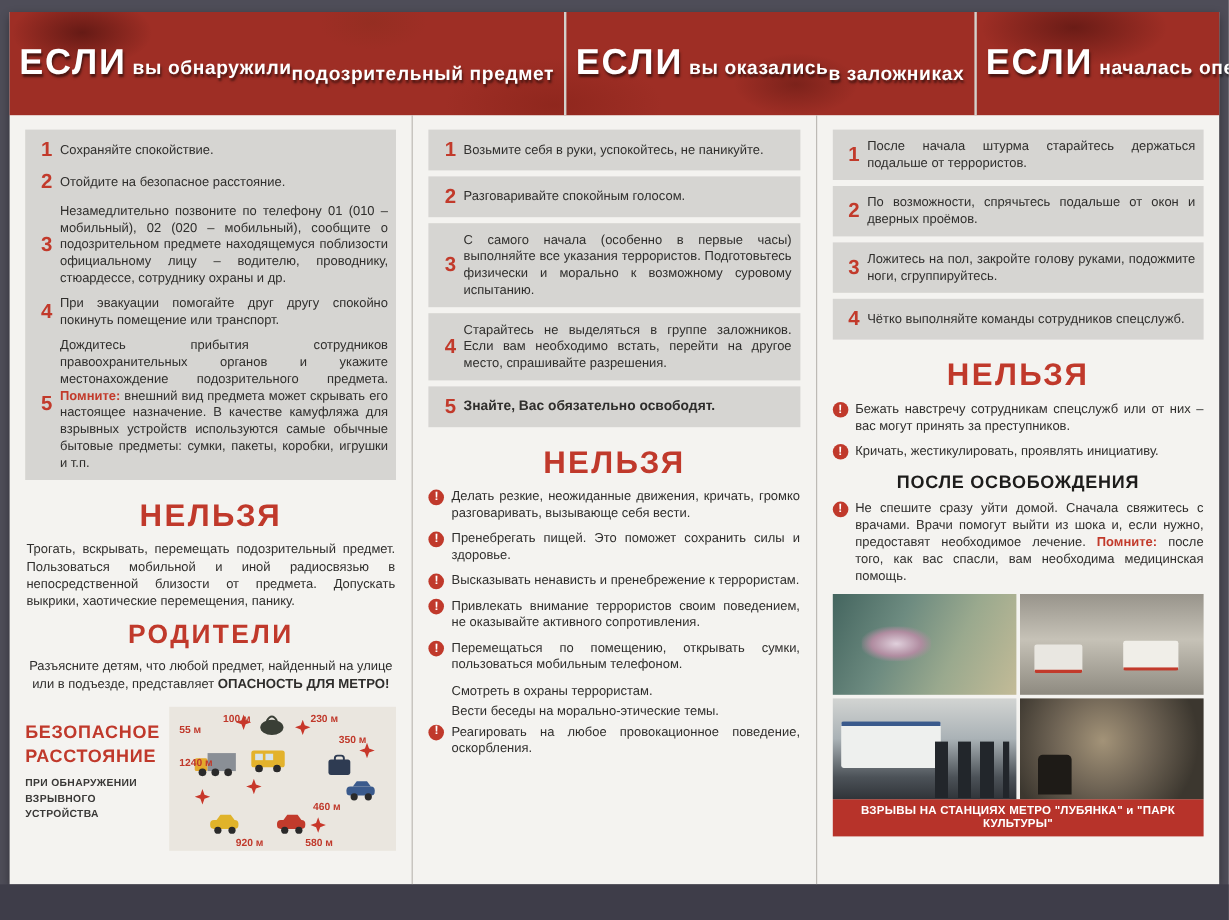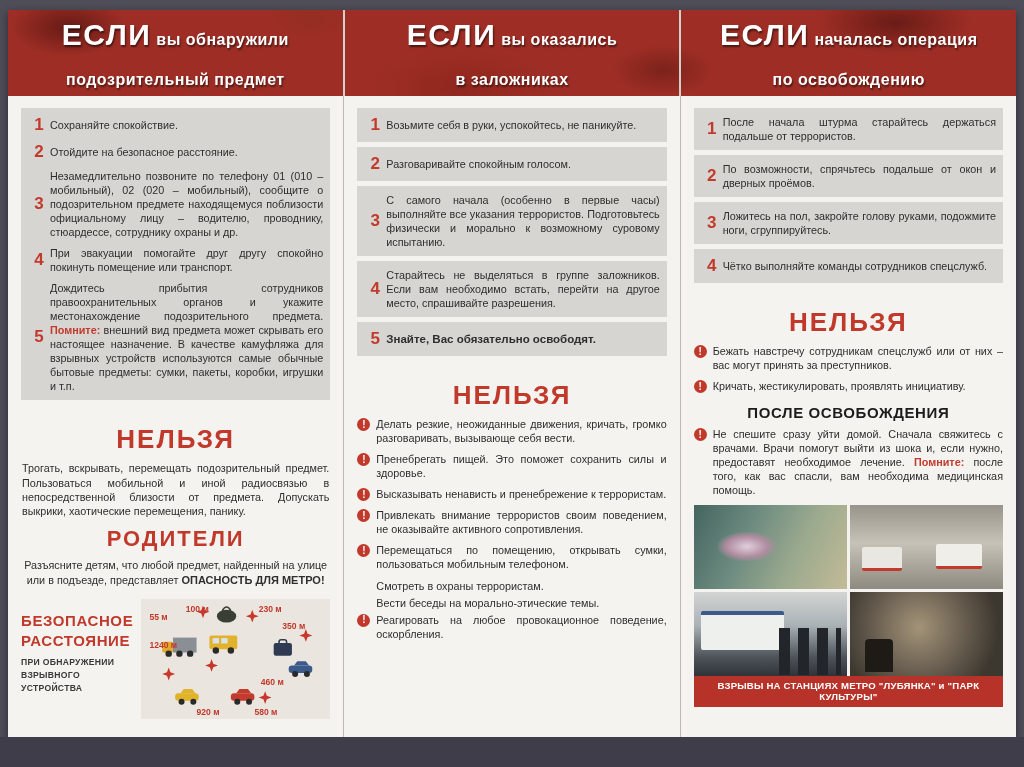--- a/index.html
+++ b/index.html
@@ -26,21 +26,21 @@
     flex: 0 0 86px; display: flex;
     background-color: #9e2e25;
     background-image:
       radial-gradient(ellipse 90px 45px at 6% 20%, rgba(55,10,8,0.55), transparent 65%),
       radial-gradient(ellipse 120px 50px at 88% 15%, rgba(55,10,8,0.5), transparent 65%),
       radial-gradient(ellipse 140px 60px at 45% 90%, rgba(125,30,20,0.45), transparent 65%),
       radial-gradient(ellipse 70px 35px at 30% 10%, rgba(140,45,30,0.5), transparent 65%),
       radial-gradient(ellipse 80px 40px at 65% 70%, rgba(60,12,8,0.35), transparent 65%);
   }
   .banner-panel {
-    flex: 1 1 0; display: flex; flex-direction: column;
+    flex: 1 1 0; display: flex; 
     align-items: center; justify-content: center;
     color: #fff; text-shadow: 1px 2px 2px rgba(0,0,0,0.55);
     padding: 4px 8px;
   }
   .banner-panel + .banner-panel { border-left: 2px solid #d3d0cb; }
   .banner-line1 { font-size: 16px; font-weight: bold; letter-spacing: 0.5px; white-space: nowrap; }
   .banner-line1 .emph { font-size: 30px; letter-spacing: 1.5px; }
   .banner-line2 { font-size: 16px; font-weight: bold; letter-spacing: 0.5px; margin-top: 19px; white-space: nowrap; }
   
   .columns { flex: 1 1 auto; display: flex; min-height: 0; }
@@ -57,21 +57,21 @@
   }
   .step .txt {
     flex: 1 1 auto; margin: 0; font-size: 10.8px; line-height: 1.3;
     color: #2f2e2c; text-align: justify;
   }
   .step .txt.bold { font-weight: bold; font-size: 11.5px; text-align: left; }
   .red-label { color: #c23a2b; font-weight: bold; }
   
   .red-head {
     color: #c0392b; text-align: center; font-weight: bold;
-    font-size: 26px; letter-spacing: 2px; margin: 24px 0 6px;
+    font-size: 26px; letter-spacing: 2px; margin: 14px 0 6px;
   }
   .red-head.parents { font-size: 22px; margin-top: 8px; }
   .after-head {
     color: #1d1c1b; text-align: center; font-weight: bold;
     font-size: 15px; letter-spacing: 0.6px; margin: 11px 0 6px;
   }
   .body { font-size: 10.8px; line-height: 1.32; color: #2f2e2c; margin: 0 1px 6px; }
   .just { text-align: justify; }
   .center { text-align: center; }
   .body strong { font-size: 11px; }

